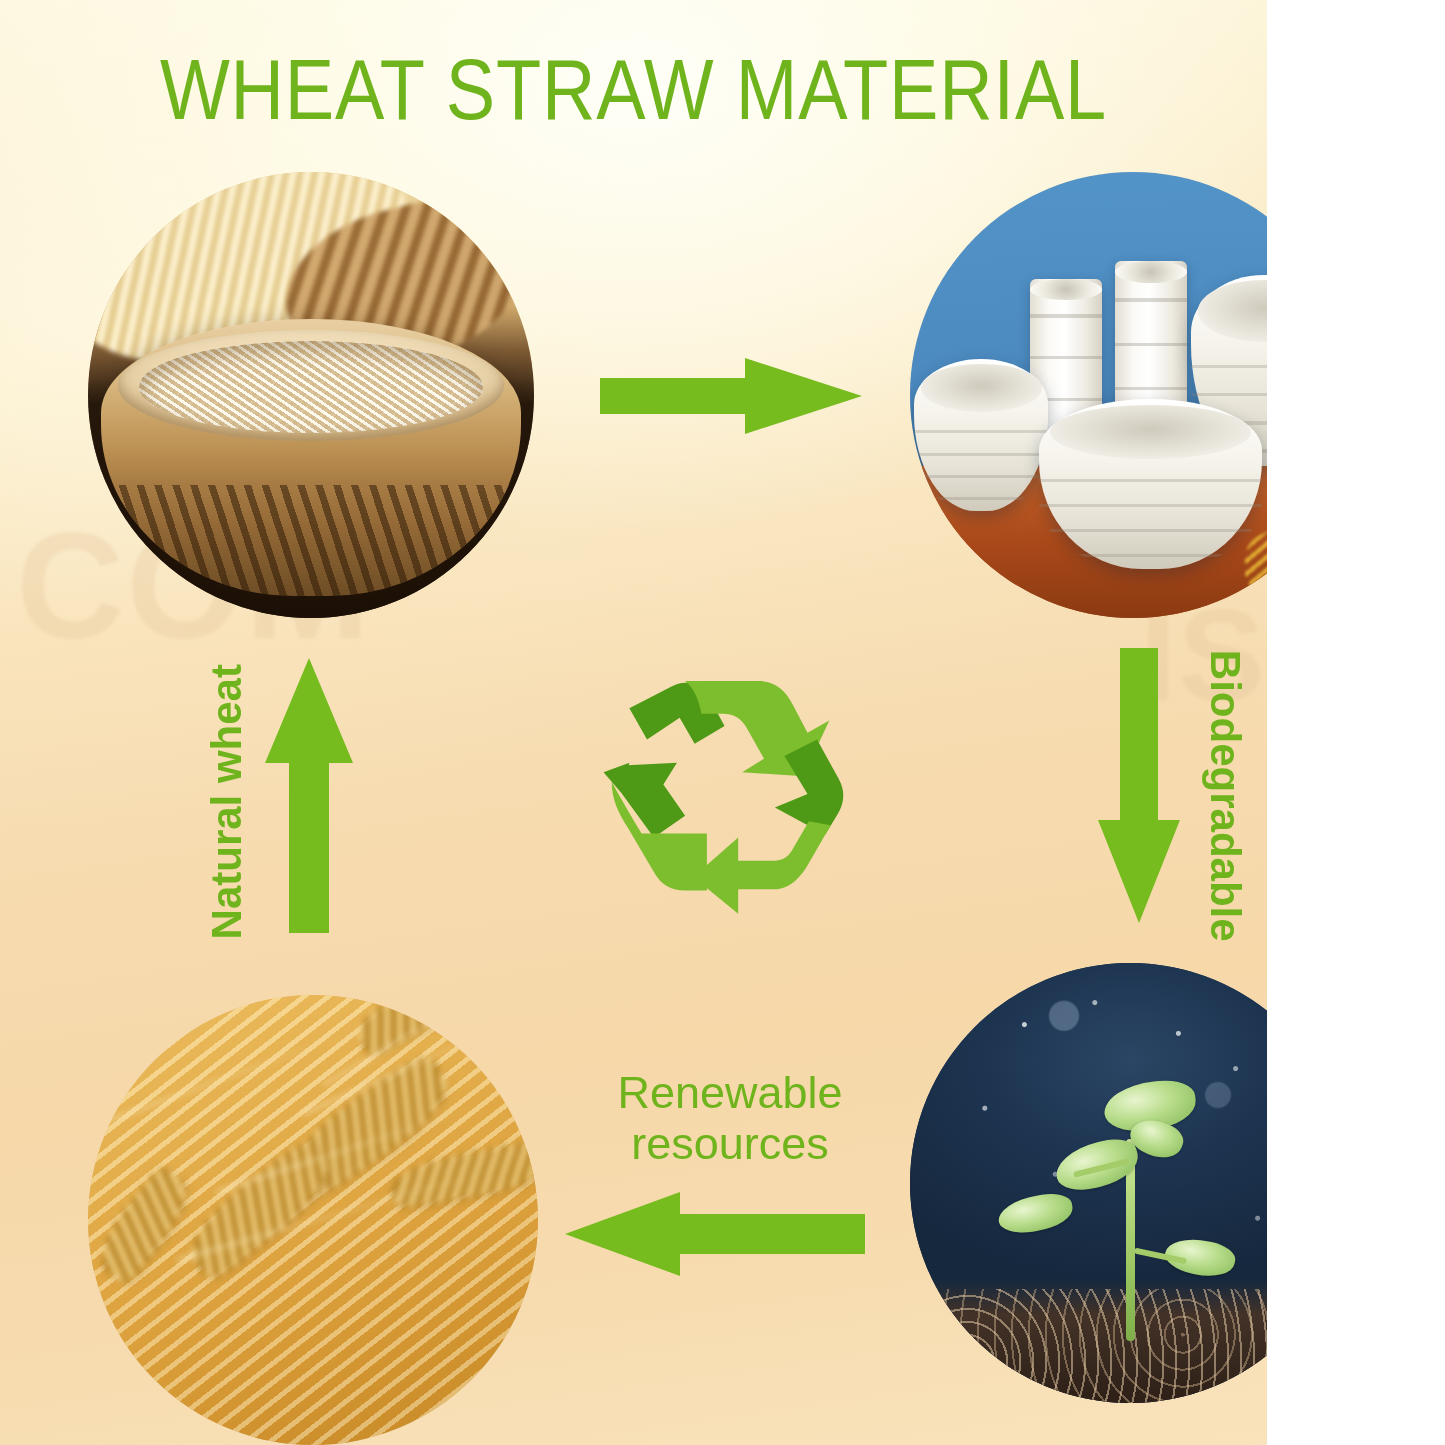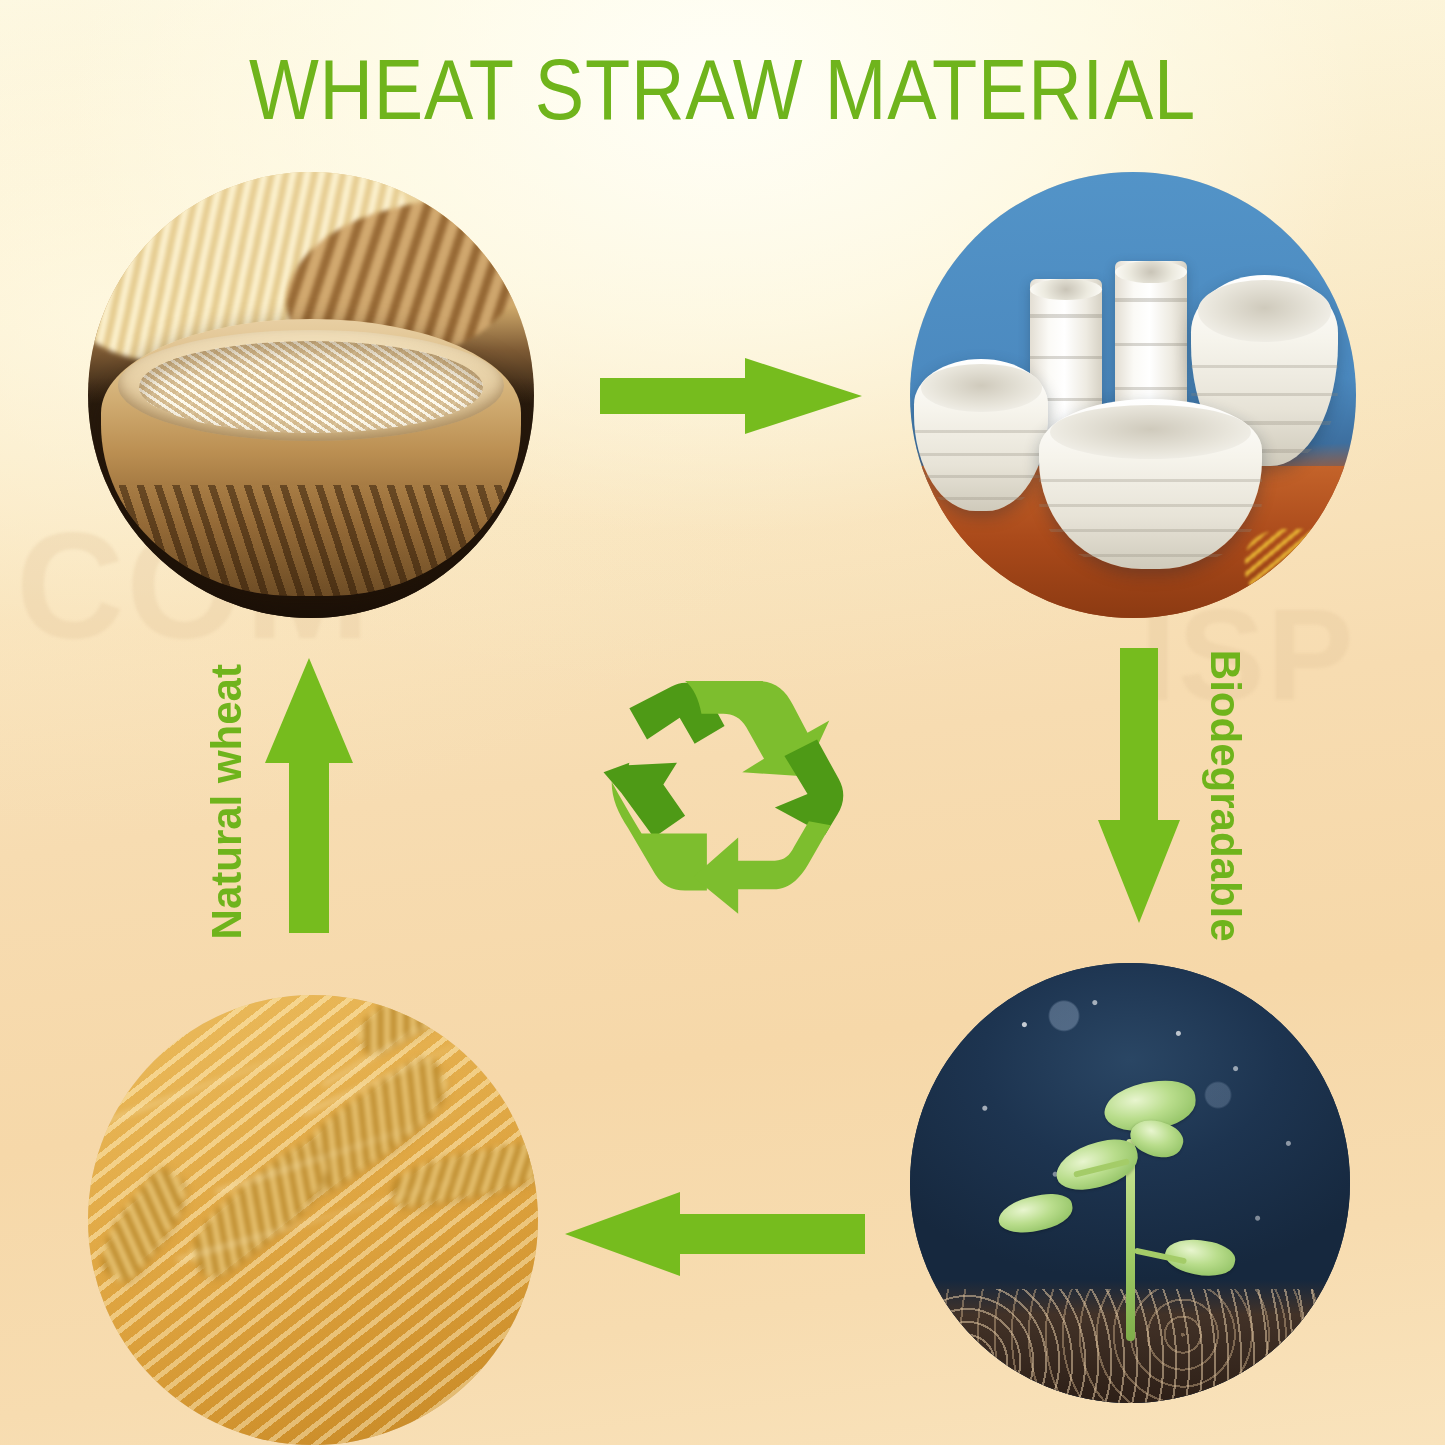--- a/index.html
+++ b/index.html
@@ -3,21 +3,21 @@
 <meta charset="utf-8">
 <title>Wheat Straw Material</title>
 <style>
   html, body {
     margin: 0;
     padding: 0;
     background: #ffffff;
   }
   #poster {
     position: relative;
-    width: 1445px;
+    width: 1267px;
     height: 1445px;
     overflow: hidden;
     font-family: "Liberation Sans", "DejaVu Sans", sans-serif;
     
     background:
       radial-gradient(ellipse 900px 620px at 50% 6%, rgba(255,255,248,0.97) 0%, rgba(255,253,236,0.72) 38%, rgba(255,248,222,0.10) 72%, rgba(255,245,215,0) 100%),
       radial-gradient(ellipse 760px 520px at 8% 22%, rgba(255,250,228,0.75) 0%, rgba(253,234,196,0.18) 60%, rgba(250,228,186,0) 100%),
       linear-gradient(172deg, #fdfbe8 0%, #fcf3d7 14%, #f9e6c0 34%, #f7dcb1 52%, #f6d8a9 70%, #f7dcb0 86%, #f9e3bc 100%);
   }
 
@@ -379,20 +379,22 @@
 
   <div class="arrow" style="left:265px;top:658px;width:88px;height:275px;">
     <svg width="88" height="275" viewBox="0 0 88 275">
       <polygon points="44,0 88,105 64,105 64,275 24,275 24,105 0,105" fill="#76BC1E"></polygon>
     </svg>
   </div>
 
 
   <div class="label vert-down" style="left:1060px;top:772px;width:330px;text-align:center;">Biodegradable</div>
 
+  <div class="label center" style="left:560px;top:1068px;width:340px;">Renewable
+resources</div>
 
   <div class="label vert-up" style="left:62px;top:778px;width:330px;text-align:center;">Natural wheat</div>
 
   <div class="recycle" style="left:594px;top:658px;width:272px;height:272px;">
     <svg width="272" height="272" viewBox="0 0 100 100">
 
       <path d="M28.5,10.5 C33.5,7.5 39.5,9.5 42,14 L48,25 L37,31.5 L31.5,22 L19.5,30 L13,18.5 Z" fill="#4E9A16"></path>
 
       <path d="M33.5,8.5 L61,8.5 C66.5,8.5 70.5,12 73,17 L78.5,27.5 L86.5,23 L77,43.5 L54.5,42 L62.5,37 L56,25.5 C54,22 51,20.5 47.5,20.5 L39.5,20.5 C38.5,15 36.5,11 33.5,8.5 Z" fill="#7DBE2E"></path>
 

